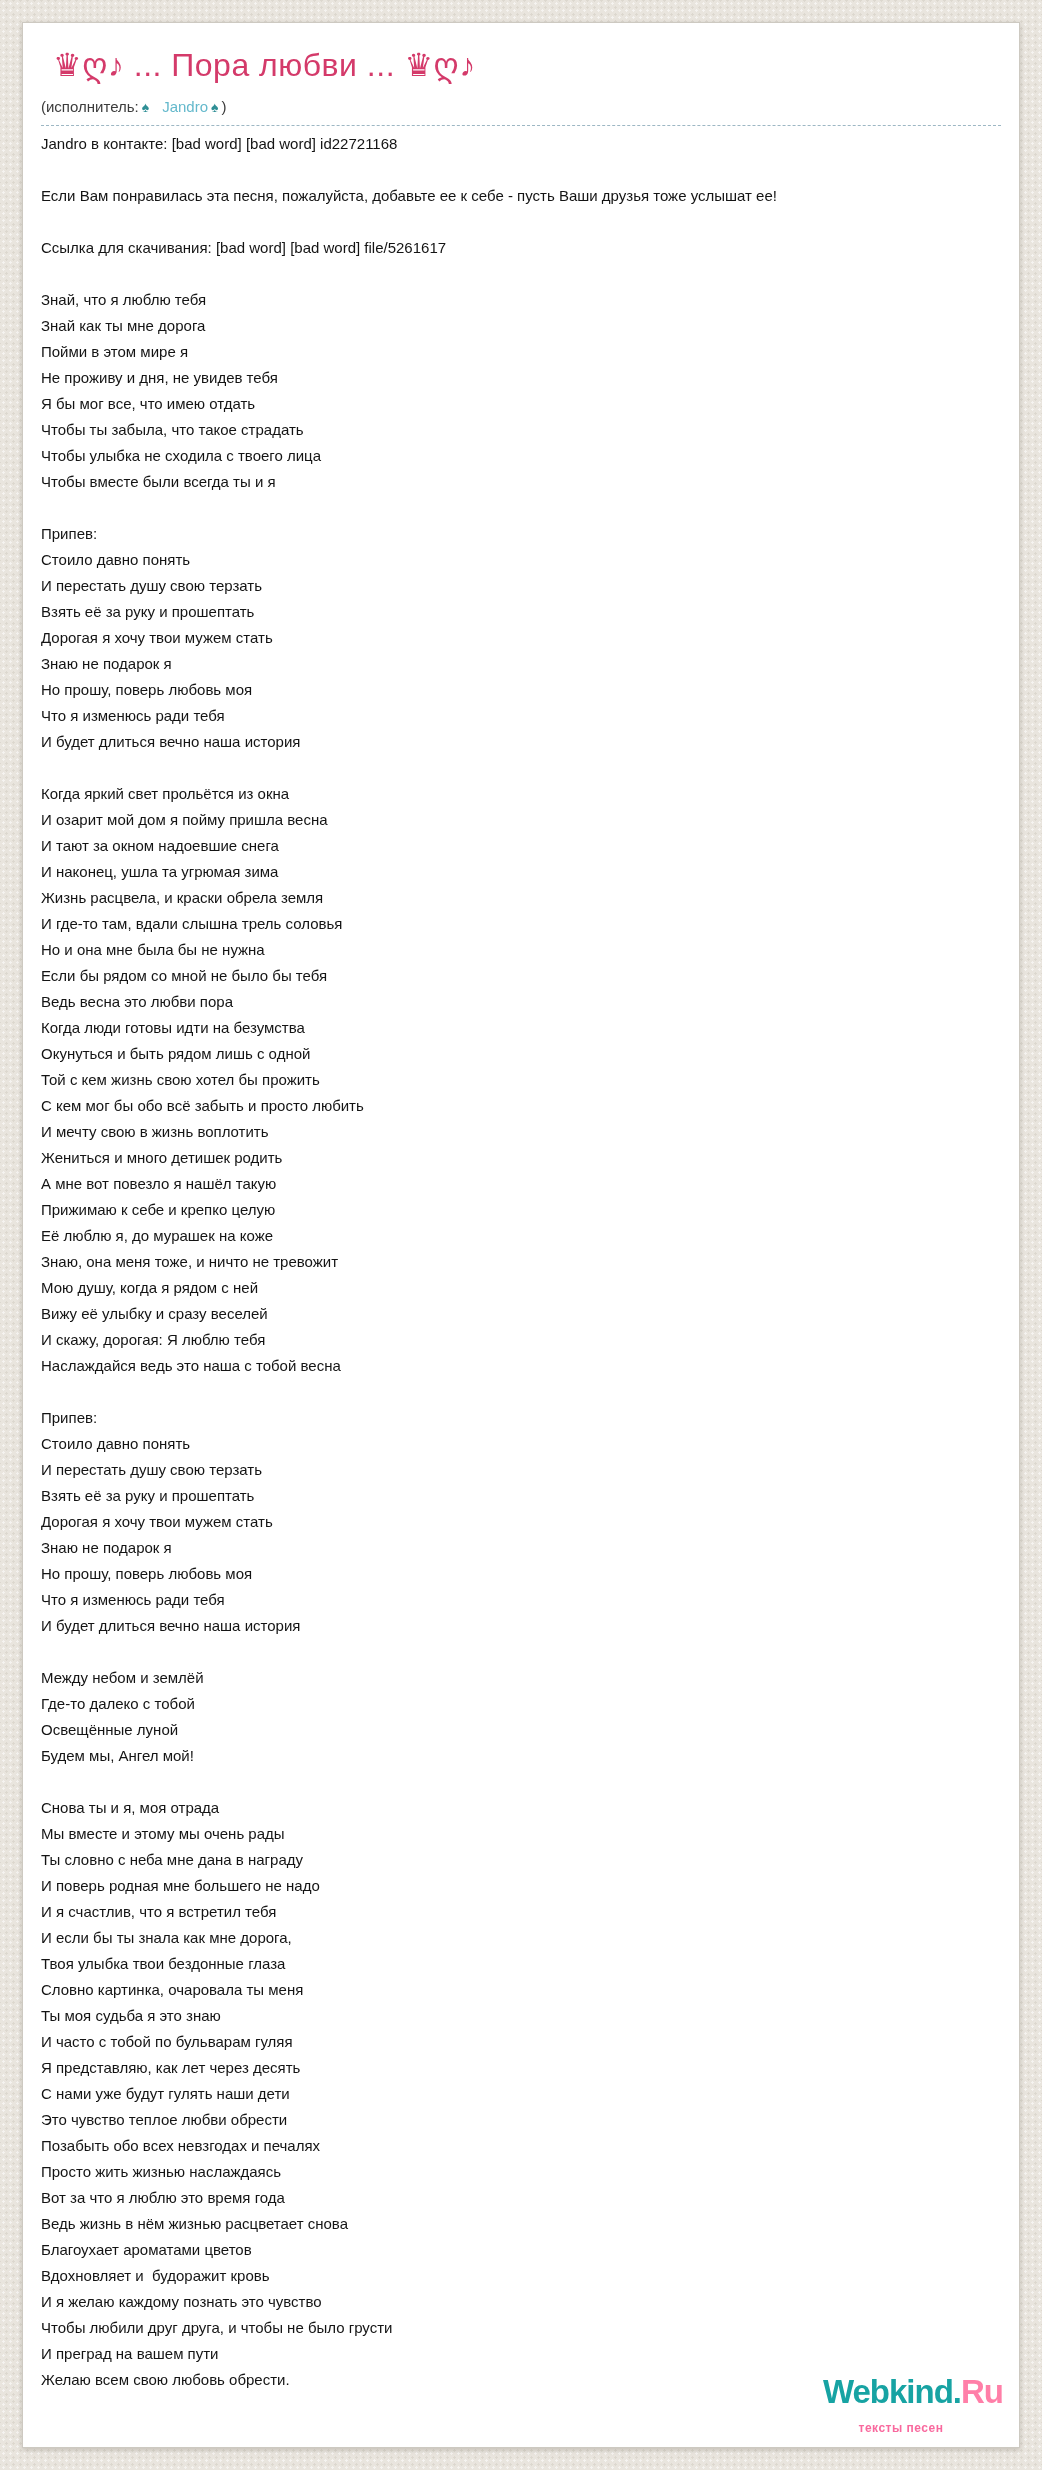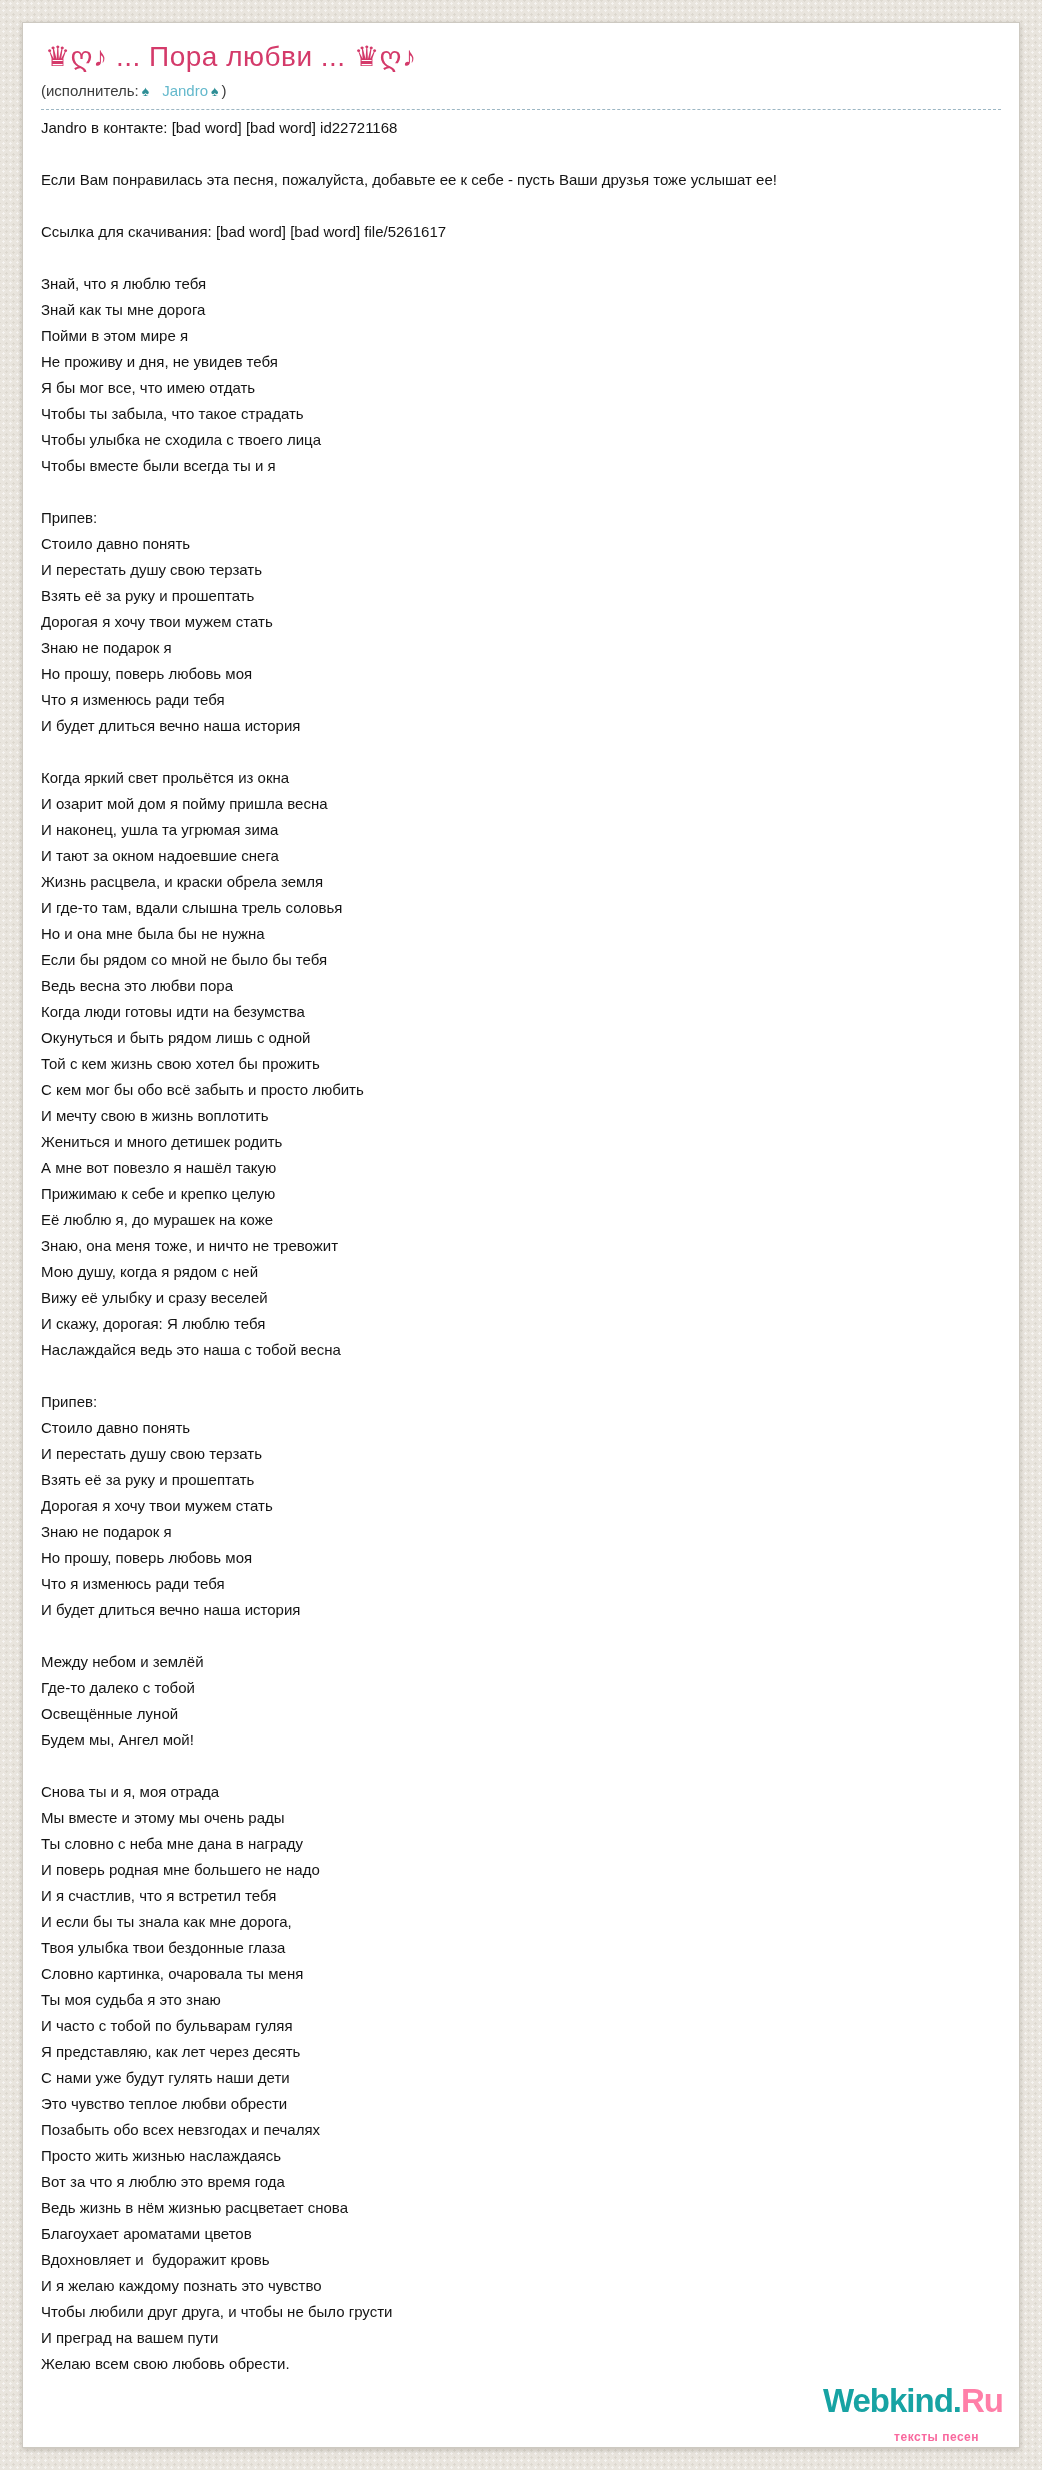--- a/index.html
+++ b/index.html
@@ -16,38 +16,38 @@
   }
   .card{
     position:absolute;left:22px;top:22px;
     box-sizing:border-box;width:998px;height:2426px;
     background:#ffffff;
     border:1px solid #cdc9c1;
     box-shadow:0 2px 5px rgba(90,84,70,0.25);
   }
   .inner{padding:8px 18px 0 18px;}
   h1.title{
-    margin:4px;padding:6px 0 2px 0;
-    font-size:28px;font-weight:400;line-height:32px;
+    margin:12px;padding:6px 0 2px 0;
+    font-size:32px;font-weight:400;line-height:32px;
     color:#d43a6a;letter-spacing:0.5px;
   }
   .artist-row{
     font-size:15px;color:#3c3c3c;line-height:20px;
     padding:2px 0 8px 0;
     border-bottom:1px dashed #9db7c4;
   }
   .artist-row .spade{color:#2f8f96;font-size:14px;margin:0 3px;}
   .artist-link{color:#64b9cc;text-decoration:none;cursor:pointer;margin-left:10px;}
   .lyrics{
     margin-top:5px;
     font-size:15px;line-height:26px;color:#141414;
   }
   .lyrics .line{white-space:pre;height:26px;}
   .footer{
-    position:absolute;right:16px;bottom:4px;text-align:right;line-height:1;
+    position:absolute;right:16px;bottom:13px;text-align:center;line-height:1;
   }
   .logo{
     font-size:33px;font-weight:bold;letter-spacing:-1px;
     text-decoration:none;cursor:pointer;display:inline-block;
   }
   .logo-main{color:#17a3a3;}
   .logo-ru{color:#ff7fa8;}
   .tagline{
     font-size:12px;font-weight:bold;color:#f9699e;
     margin-top:14px;padding-right:24px;letter-spacing:0.5px;
@@ -83,22 +83,22 @@
         <div class="line">И перестать душу свою терзать</div>
         <div class="line">Взять её за руку и прошептать</div>
         <div class="line">Дорогая я хочу твои мужем стать</div>
         <div class="line">Знаю не подарок я</div>
         <div class="line">Но прошу, поверь любовь моя</div>
         <div class="line">Что я изменюсь ради тебя</div>
         <div class="line">И будет длиться вечно наша история</div>
         <div class="line">&nbsp;</div>
         <div class="line">Когда яркий свет прольётся из окна</div>
         <div class="line">И озарит мой дом я пойму пришла весна</div>
+        <div class="line">И тают за окном надоевшие снега</div>
         <div class="line">И наконец, ушла та угрюмая зима</div>
-        <div class="line">И тают за окном надоевшие снега</div>
         <div class="line">Жизнь расцвела, и краски обрела земля</div>
         <div class="line">И где-то там, вдали слышна трель соловья</div>
         <div class="line">Но и она мне была бы не нужна</div>
         <div class="line">Если бы рядом со мной не было бы тебя</div>
         <div class="line">Ведь весна это любви пора</div>
         <div class="line">Когда люди готовы идти на безумства</div>
         <div class="line">Окунуться и быть рядом лишь с одной</div>
         <div class="line">Той с кем жизнь свою хотел бы прожить</div>
         <div class="line">С кем мог бы обо всё забыть и просто любить</div>
         <div class="line">И мечту свою в жизнь воплотить</div>

